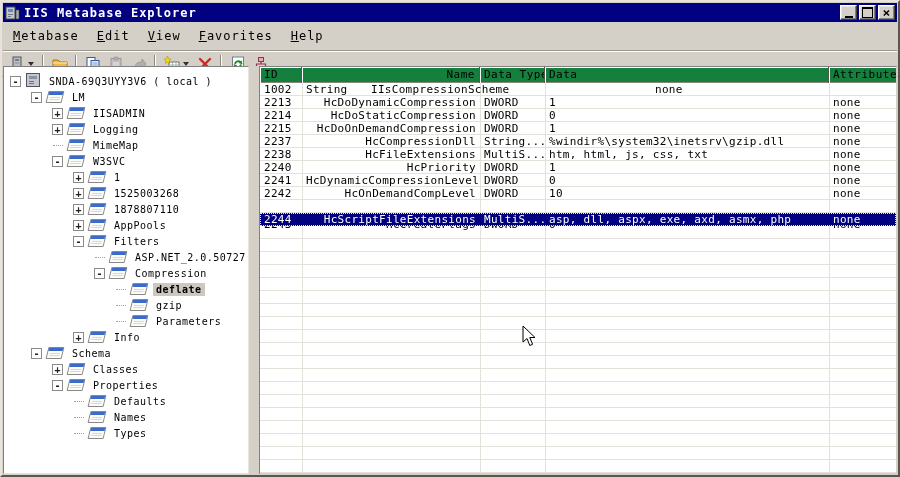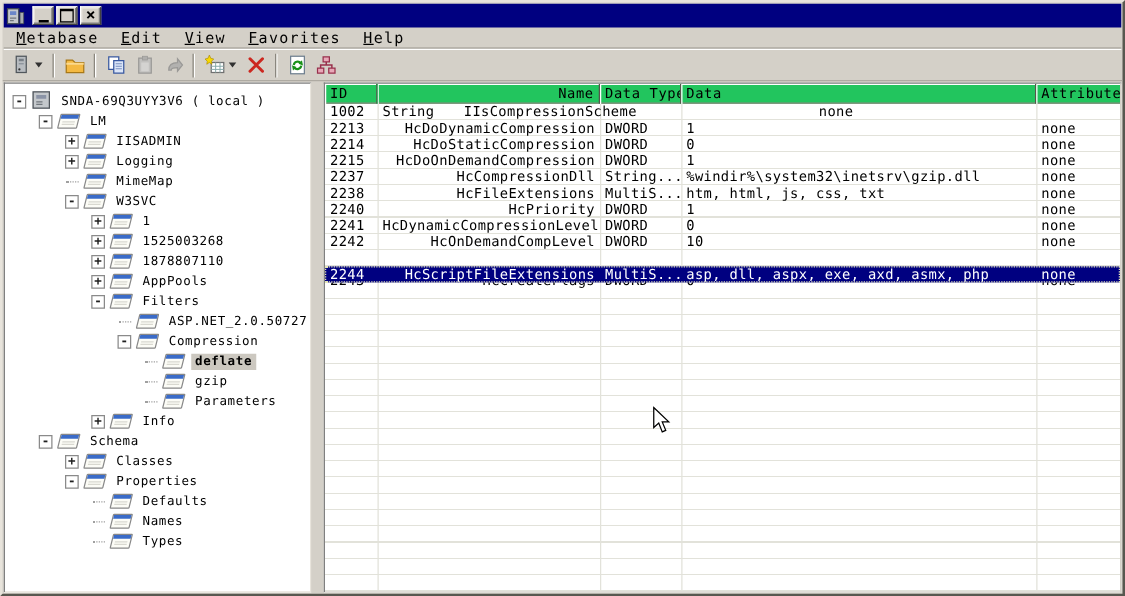--- a/index.html
+++ b/index.html
@@ -13,21 +13,21 @@
   .titlebar{height:19px;margin:1px 1px 0 1px;background:#000080;display:flex;align-items:center;padding:0 2px;}
   .title-icon{width:15px;height:14px;margin-right:4px;flex:none;}
   .title-text{color:#fff;font-weight:bold;font-size:12px;letter-spacing:1px;flex:1;white-space:nowrap;}
   .winbtn{width:17px;height:15px;background:#d4d0c8;border:1px solid;border-color:#fff #404040 #404040 #fff;
     box-shadow:inset -1px -1px 0 #808080,inset 1px 1px 0 #e8e4dc;margin-left:2px;
     display:flex;align-items:center;justify-content:center;position:relative;}
   .btn-min::after{content:"";width:8px;height:2px;background:#000;margin-top:8px;}
   .btn-max::after{content:"";width:9px;height:8px;border:1px solid #000;border-top-width:2px;}
   .btn-close::after{content:"×";font-size:13px;font-weight:bold;line-height:13px;color:#000;}
   
-  .menubar{height:16px;display:flex;align-items:center;padding-left:2px;}
+  .menubar{height:28px;display:flex;align-items:center;padding-left:2px;}
   .menu-item{font-size:12px;letter-spacing:1px;padding:1px 9px;color:#000;white-space:nowrap;}
   .menu-item::first-letter{text-decoration:underline;}
   
   .tb-divider{height:2px;border-top:1px solid #9a968e;border-bottom:1px solid #fff;margin:0 1px;}
   .toolbar{height:25px;display:flex;align-items:center;padding:1px 3px;border-bottom:1px solid #aeaaa2;}
   .tbtn{width:23px;height:21px;display:flex;align-items:center;justify-content:center;flex:none;}
   .tbtn.disabled{filter:grayscale(1) opacity(.75);}
   .dd-arrow{width:0;height:0;border-left:3px solid transparent;border-right:3px solid transparent;border-top:4px solid #303030;margin:0 4px 0 0;}
   .tsep{width:2px;height:19px;border-left:1px solid #8a867e;border-right:1px solid #fff;margin:0 4px;flex:none;}
   
@@ -46,21 +46,21 @@
   .ticon.key{transform:skewX(-14deg);background:#fcfcf6;border:1px solid #888;border-radius:1px;}
   .ticon.key::before{content:"";position:absolute;left:0;right:0;top:0;height:3px;background:#3a6bc8;}
   .ticon.key::after{content:"";position:absolute;left:2px;right:2px;top:5px;height:1px;background:#d8d8d0;box-shadow:0 2px 0 #d8d8d0;}
   .ticon.computer{width:14px;height:14px;background:#c4c8cc;border:1px solid #50565c;transform:none;margin-top:-2px;}
   .ticon.computer::before{content:"";position:absolute;left:2px;right:2px;top:2px;height:3px;background:#8a93a6;}
   .ticon.computer::after{content:"";position:absolute;left:2px;top:7px;width:5px;height:1px;background:#70767c;box-shadow:0 2px 0 #70767c;}
   .tlabel{font-size:10px;letter-spacing:.5px;padding:1px 3px;color:#000;}
   .tlabel.selected{background:#ccc8c0;font-weight:bold;}
   
   .list-header{display:flex;height:16px;position:relative;z-index:3;}
-  .hcell{background:#22c55e;border-right:1px solid #58544c;box-shadow:inset 1px 1px 0 #fff,inset 0 -1px 0 #8a867e;
+  .hcell{background:#15803d;border-right:1px solid #58544c;box-shadow:inset 1px 1px 0 #fff,inset 0 -1px 0 #8a867e;
     font-size:11px;letter-spacing:.5px;padding:1px 4px;white-space:nowrap;overflow:hidden;flex:none;}
   .hcell:last-child{flex:1;border-right:none;}
   .c0{width:42px;}.c1{width:178px;text-align:right;}.c2{width:65px;}.c3{width:284px;}.c4{flex:1;min-width:0;}
   .list-body{position:absolute;top:16px;left:0;right:0;bottom:0;
     background:repeating-linear-gradient(to bottom,#fff 0 12px,#e2e2da 12px 13px);}
   .vline{position:absolute;top:0;bottom:0;width:1px;background:#e2e2da;z-index:1;}
   .lrow{position:absolute;left:0;right:0;height:13px;display:flex;z-index:2;font-size:11px;letter-spacing:.3px;}
   .lcell{padding:0 4px;white-space:nowrap;overflow:hidden;flex:none;}
   .lrow .c4{flex:1;}
   .lrow.selected{background:#000080;color:#fff;outline:1px dotted #e6e6b8;outline-offset:-1px;}
@@ -73,20 +73,21 @@
 <div class="window">
 
   <div class="titlebar">
     <svg class="title-icon" viewBox="0 0 15 14">
       <rect x="1" y="1" width="9" height="12" fill="#c4c8cc" stroke="#404850"></rect>
       <rect x="3" y="3" width="5" height="3" fill="#6a86c8"></rect>
       <rect x="3" y="8" width="5" height="1" fill="#70767c"></rect>
       <rect x="3" y="10" width="3" height="1" fill="#70767c"></rect>
       <rect x="11" y="4" width="3" height="9" fill="#a8acb0" stroke="#404850" stroke-width="0.6"></rect>
     </svg>
+    <span class="title-text">IIS Metabase Explorer</span>
     <span class="winbtn btn-min"></span>
     <span class="winbtn btn-max"></span>
     <span class="winbtn btn-close"></span>
   </div>
 
   <div class="menubar">
     <span class="menu-item">Metabase</span>
     <span class="menu-item">Edit</span>
     <span class="menu-item">View</span>
     <span class="menu-item">Favorites</span>

